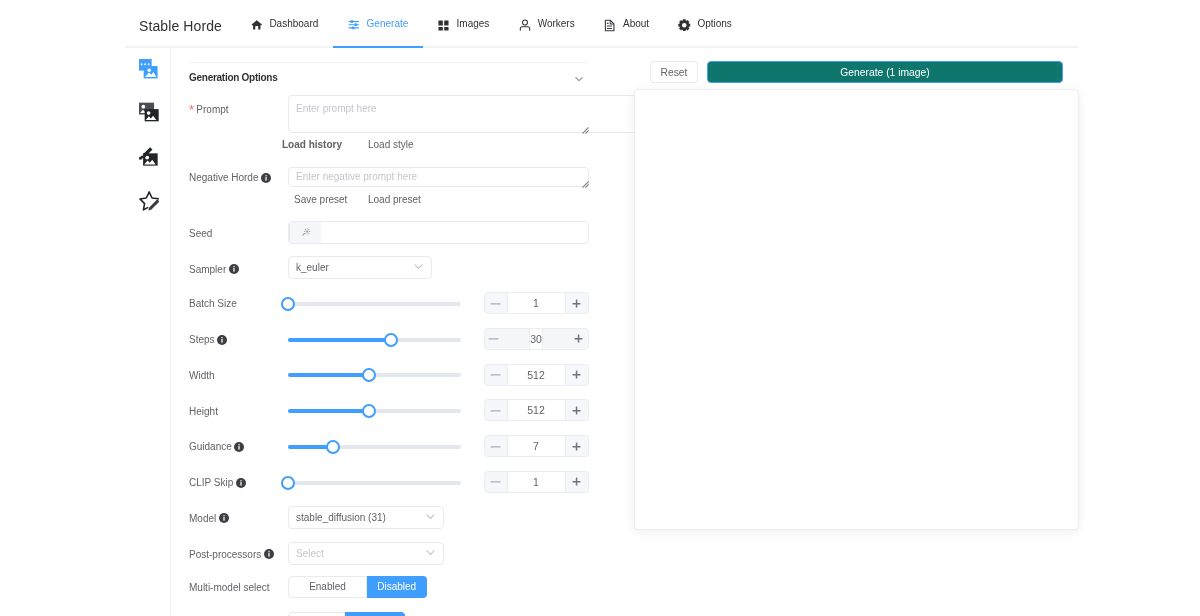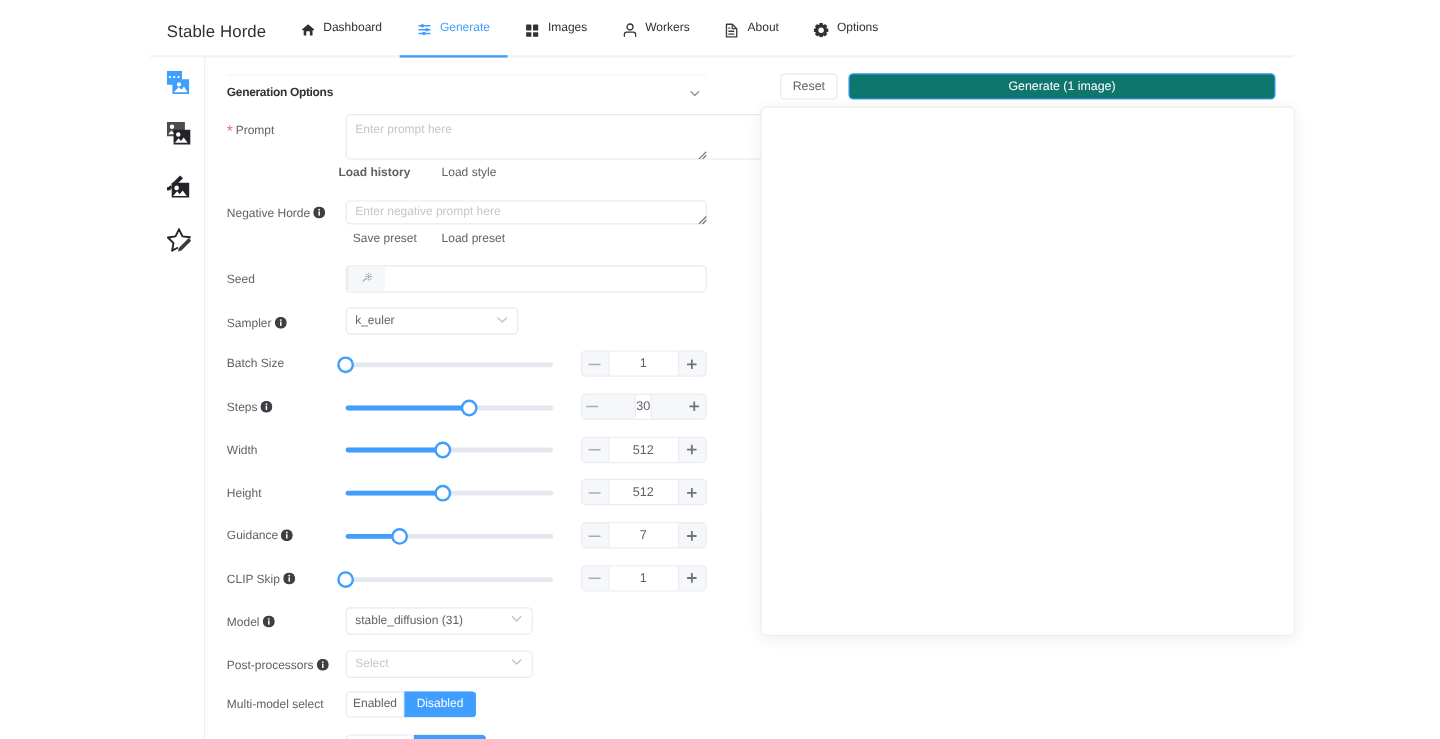--- a/index.html
+++ b/index.html
@@ -429,21 +429,21 @@
       <div class="selbox" style="left: 118px; top: 494.5px; width: 156px; height: 23px;">
         <div class="v ph">Select</div>
         <div class="c">
           <span class=""><svg width="9" height="9" viewBox="0 0 24 24">
               <path fill="none" stroke="#c0c4cc" stroke-width="3.2" stroke-linecap="round" stroke-linejoin="round" d="M2.6 7.8 12 17.1l9.4-9.3"></path>
             </svg></span>
         </div>
       </div>
       <div class="lbl" style="left: 19px; top: 535px;"><span>Multi-model select</span></div>
       <div class="rgroup" style="left: 118px; top: 529.2px;">
-        <div class="rbtn" style="width: 49px;">Enabled</div>
+        <div class="rbtn" style="width: 79px;">Enabled</div>
         <div class="rbtn on" style="width: 60.3px;">Disabled</div>
       </div>
       <div class="rgroup" style="left: 118px; top: 564.5px;">
         <div class="rbtn" style="width: 57.1px;">Enabled</div>
         <div class="rbtn on" style="width: 60.3px;">Disabled</div>
       </div>
     </div>
 
   <div id="rightcol">
       <div class="btn ghost" style="left: 650px; top: 61px; width: 48px; height: 22px;">Reset</div>

